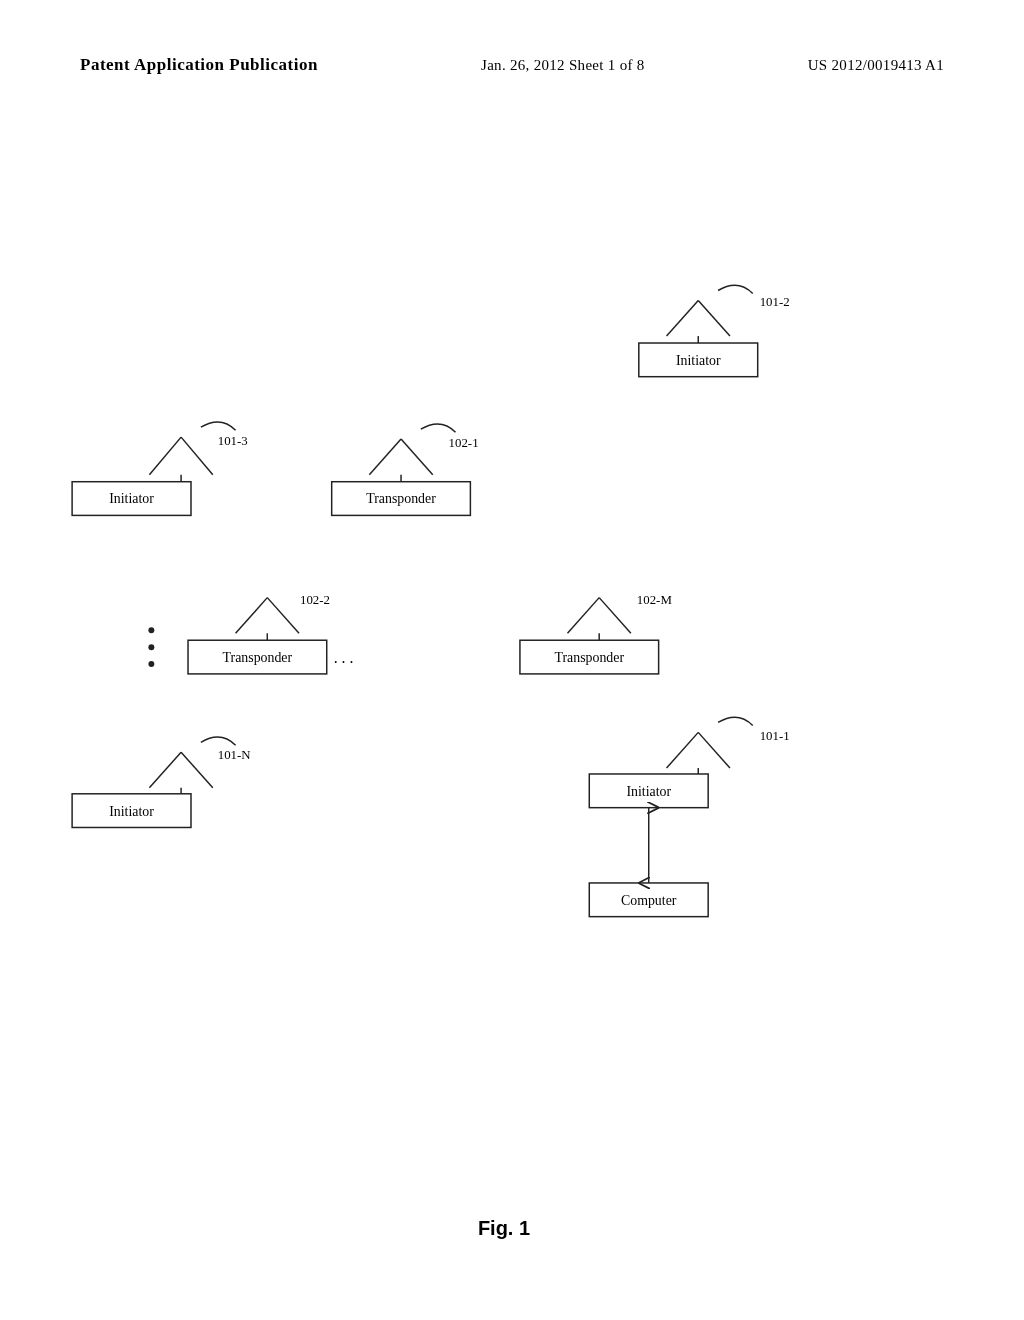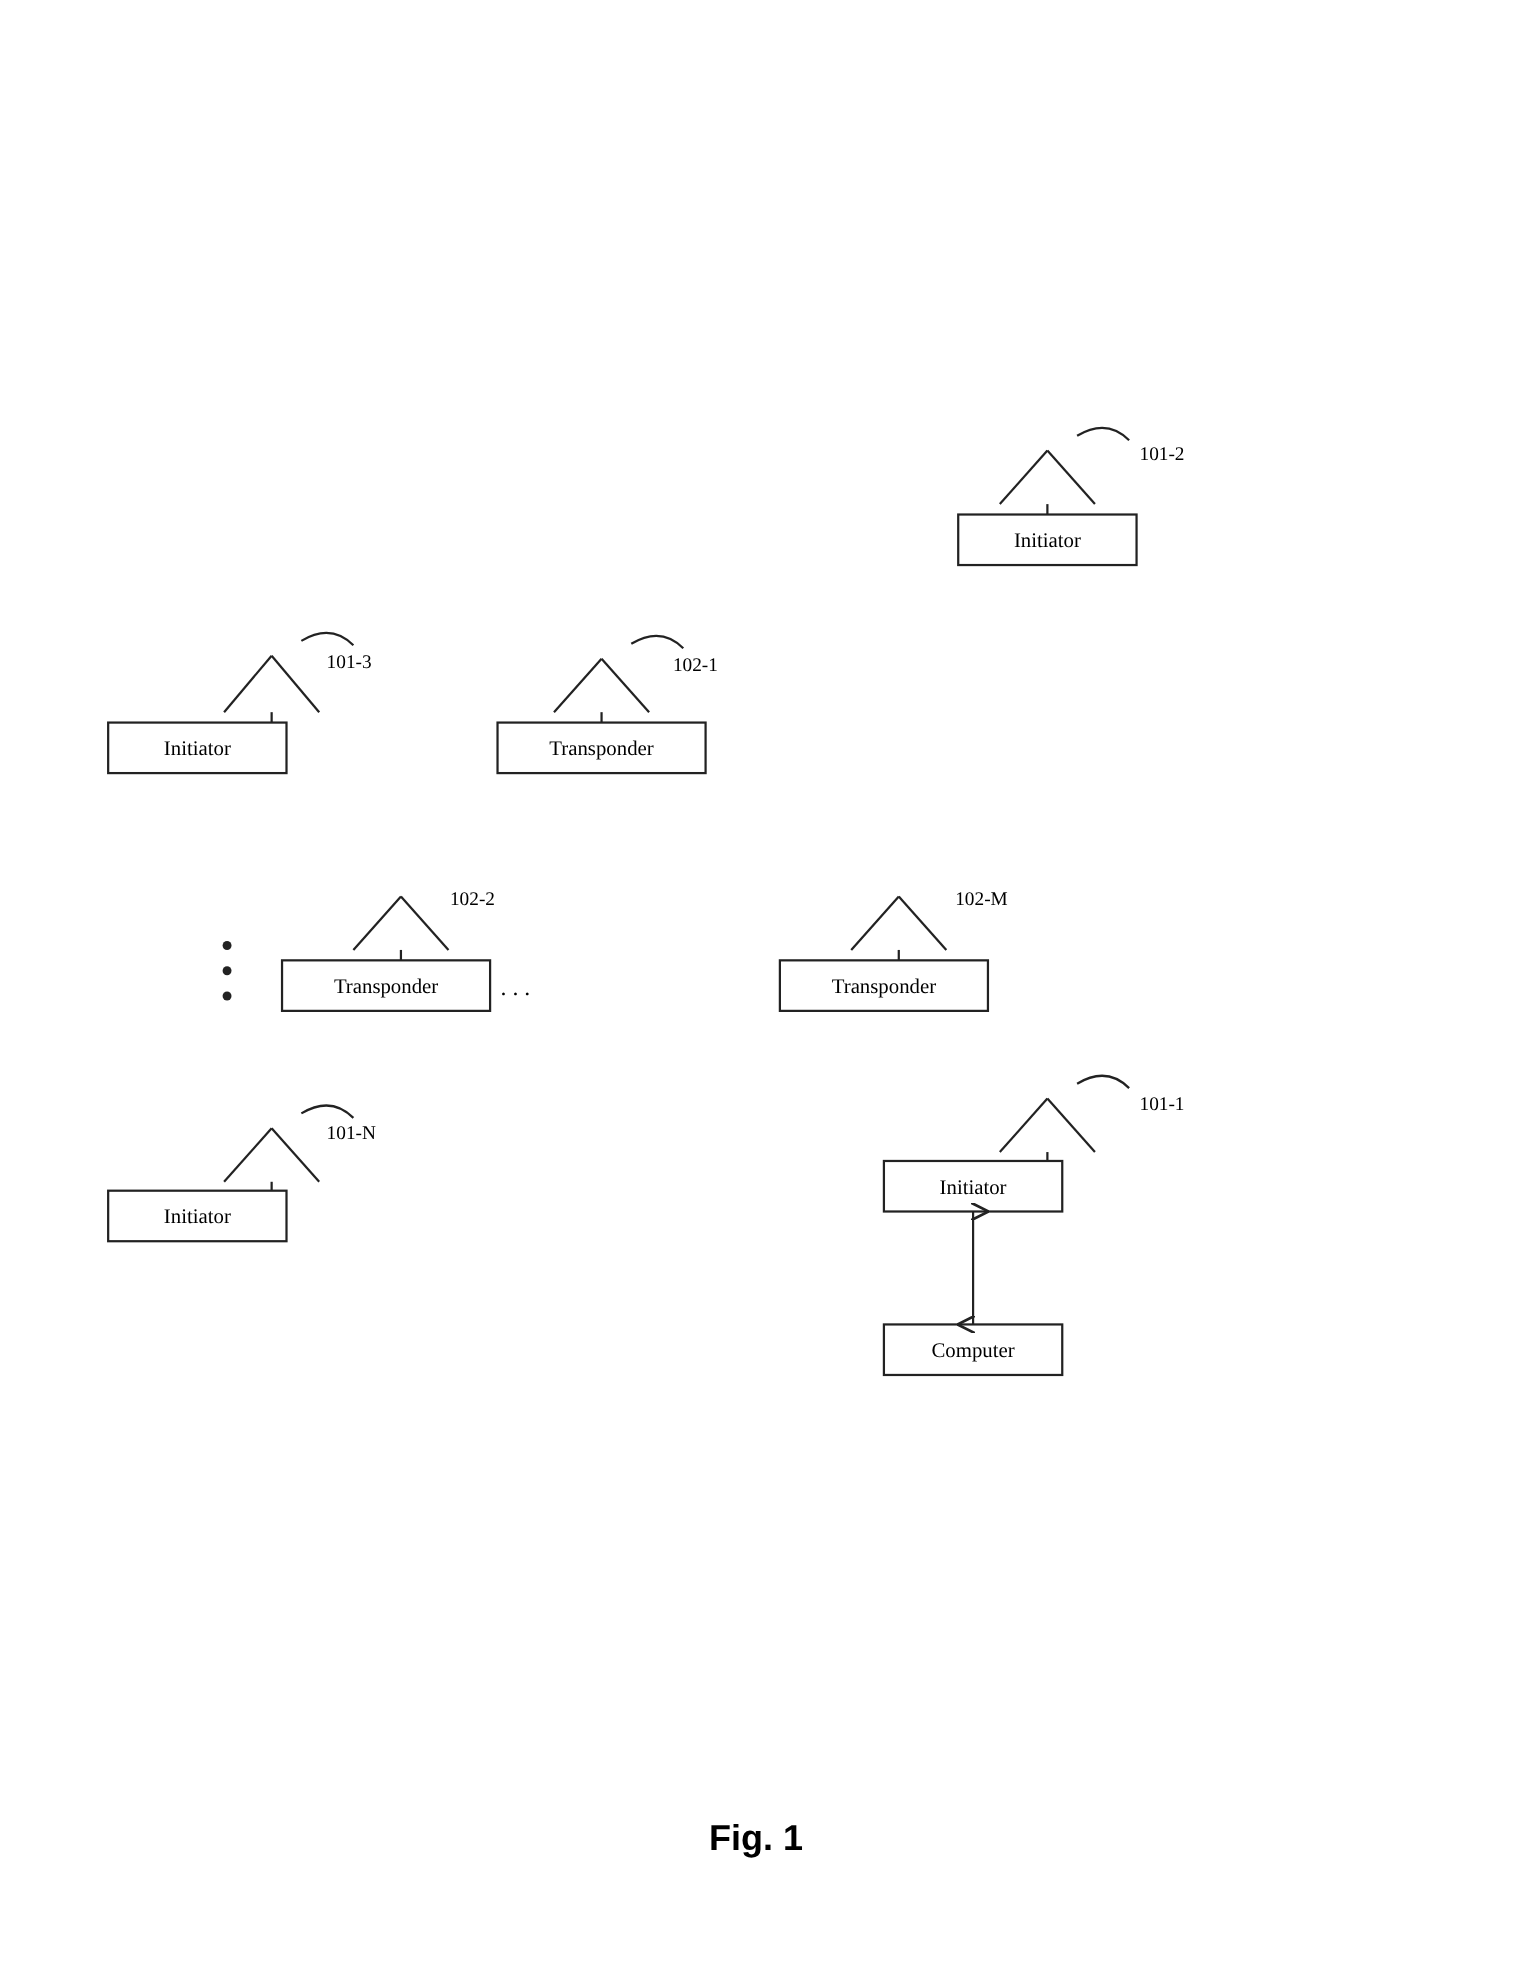--- a/index.html
+++ b/index.html
@@ -57,40 +57,45 @@
       bottom: 120px;
     }
 
     
     .fig-caption {
       position: absolute;
       bottom: 80px;
       left: 0;
       right: 16px;
       text-align: center;
-      font-size: 24px;
+      font-size: 20px;
       font-weight: bold;
       font-family: Arial, sans-serif;
     }
 
     
     .diagram-svg {
       position: absolute;
       top: 0;
       left: 0;
       width: 100%;
       height: 100%;
       pointer-events: none;
     }
   </style>
 </head>
 <body>
 
 <div class="page">
 
+  <div class="header">
+    <span class="header-left">Patent Application Publication</span>
+    <span class="header-center">Jan. 26, 2012  Sheet 1 of 8</span>
+    <span class="header-right">US 2012/0019413 A1</span>
+  </div>
 
   <div class="diagram">
     <svg class="diagram-svg" viewBox="0 0 1024 1080" xmlns="http://www.w3.org/2000/svg">
 
       <defs>
         <marker id="arrowhead-up" markerWidth="8" markerHeight="8" refX="4" refY="7" orient="auto">
           <path d="M0,8 L4,0 L8,8" fill="none" stroke="#222" stroke-width="1.2"></path>
         </marker>
         <marker id="arrowhead-down" markerWidth="8" markerHeight="8" refX="4" refY="1" orient="auto">
           <path d="M0,0 L4,8 L8,0" fill="none" stroke="#222" stroke-width="1.2"></path>

